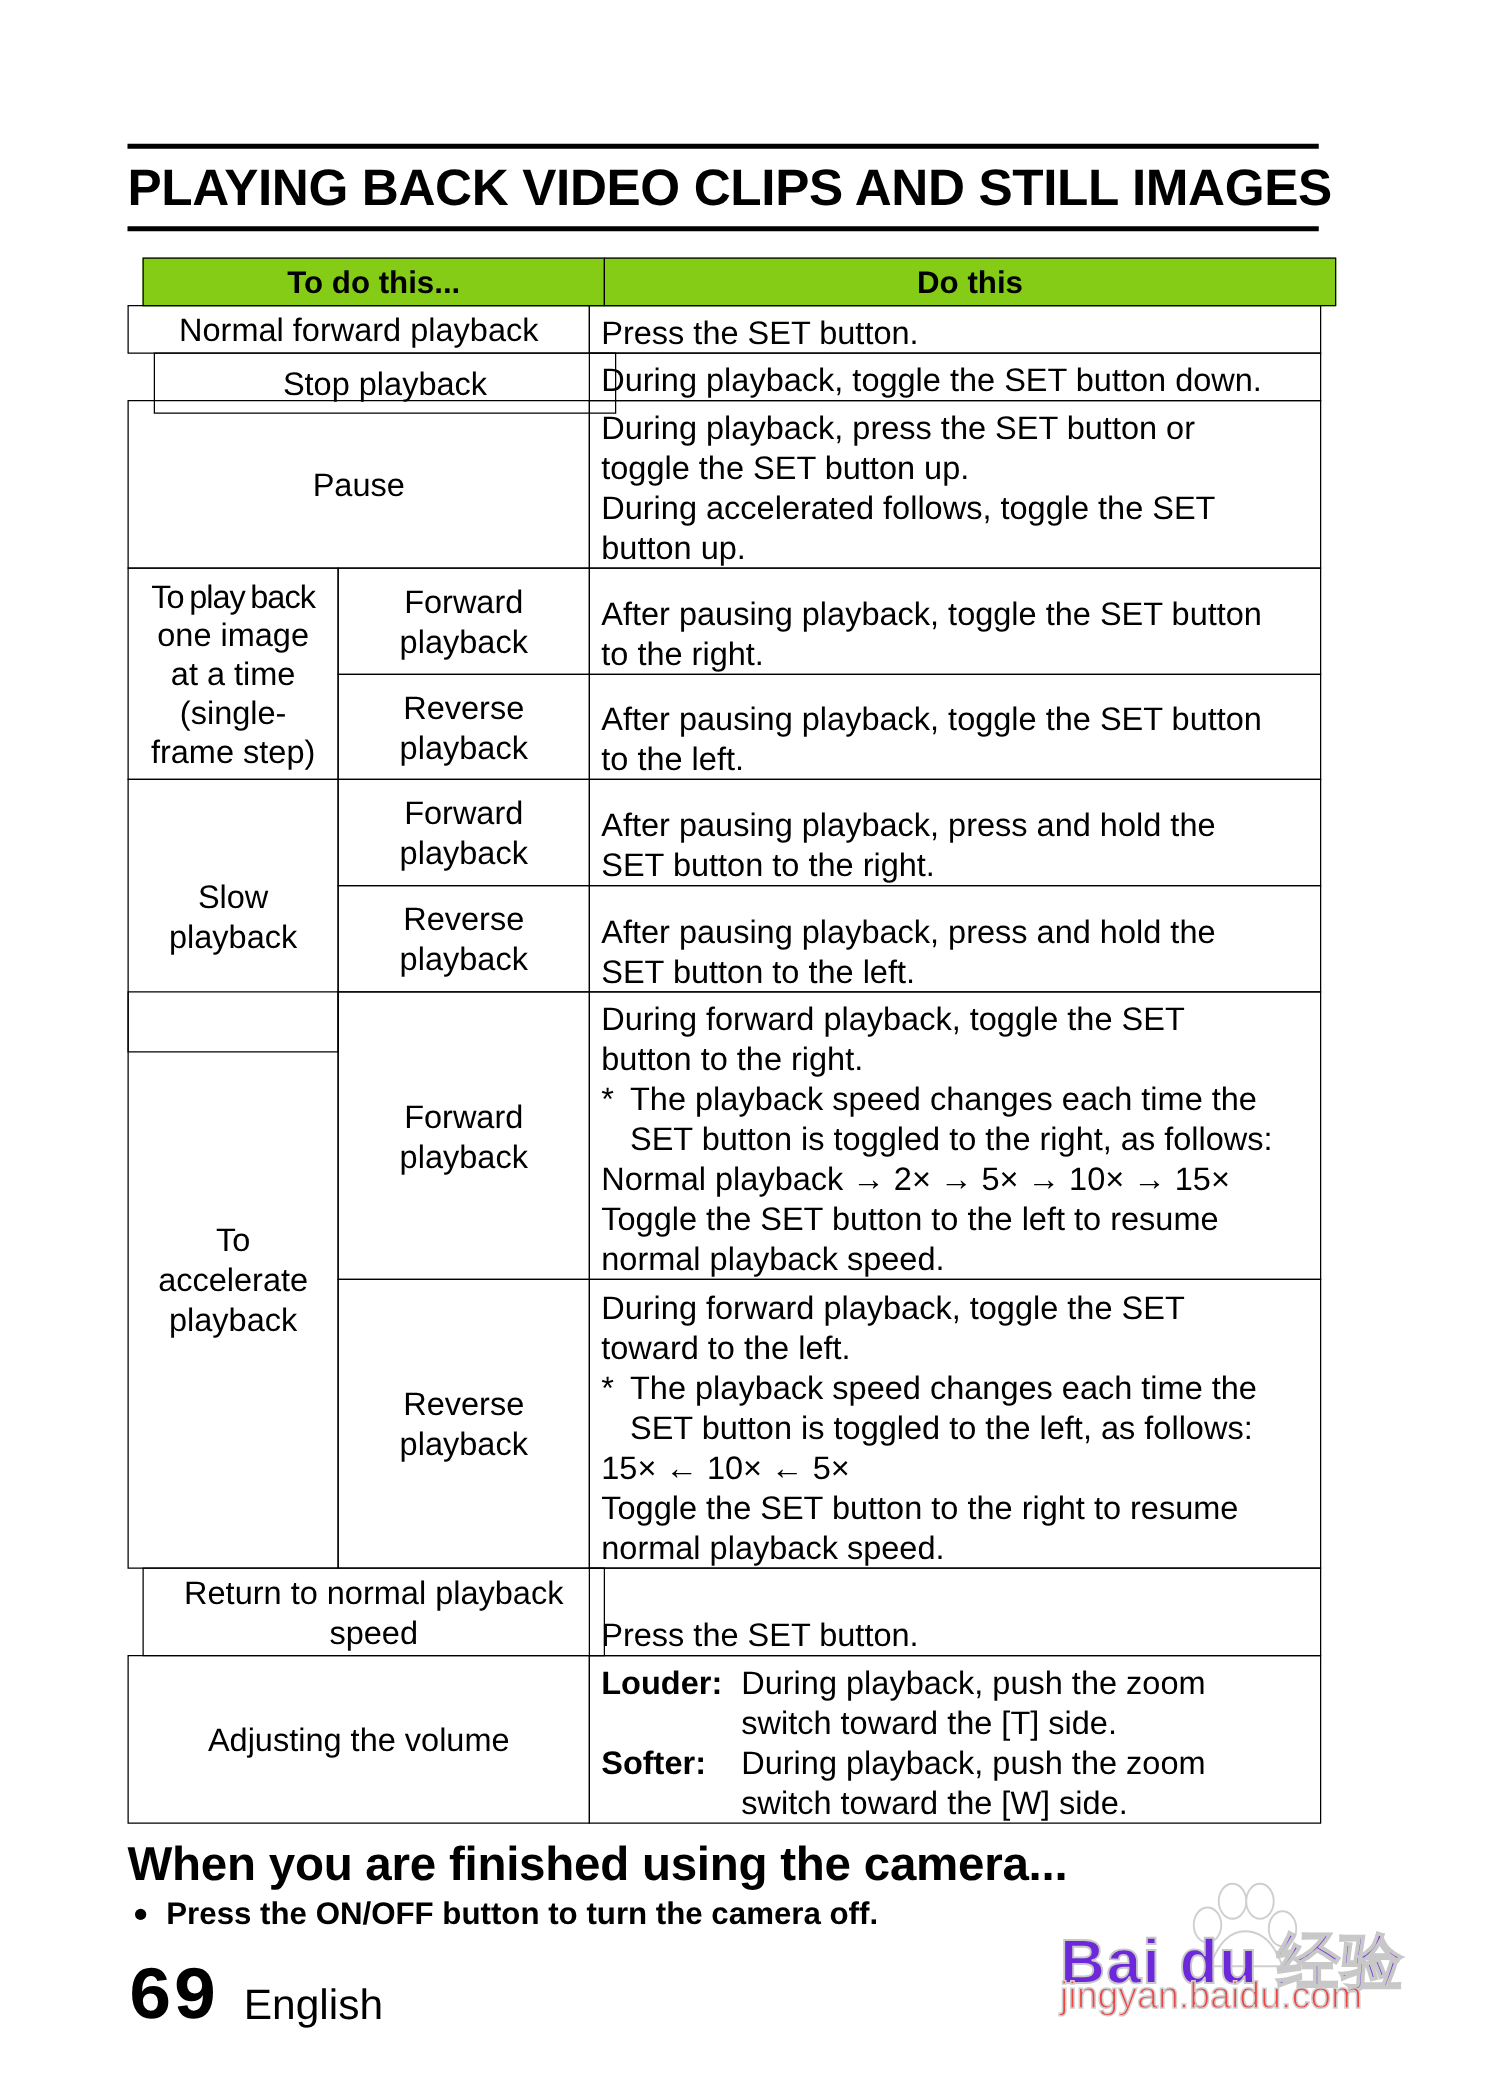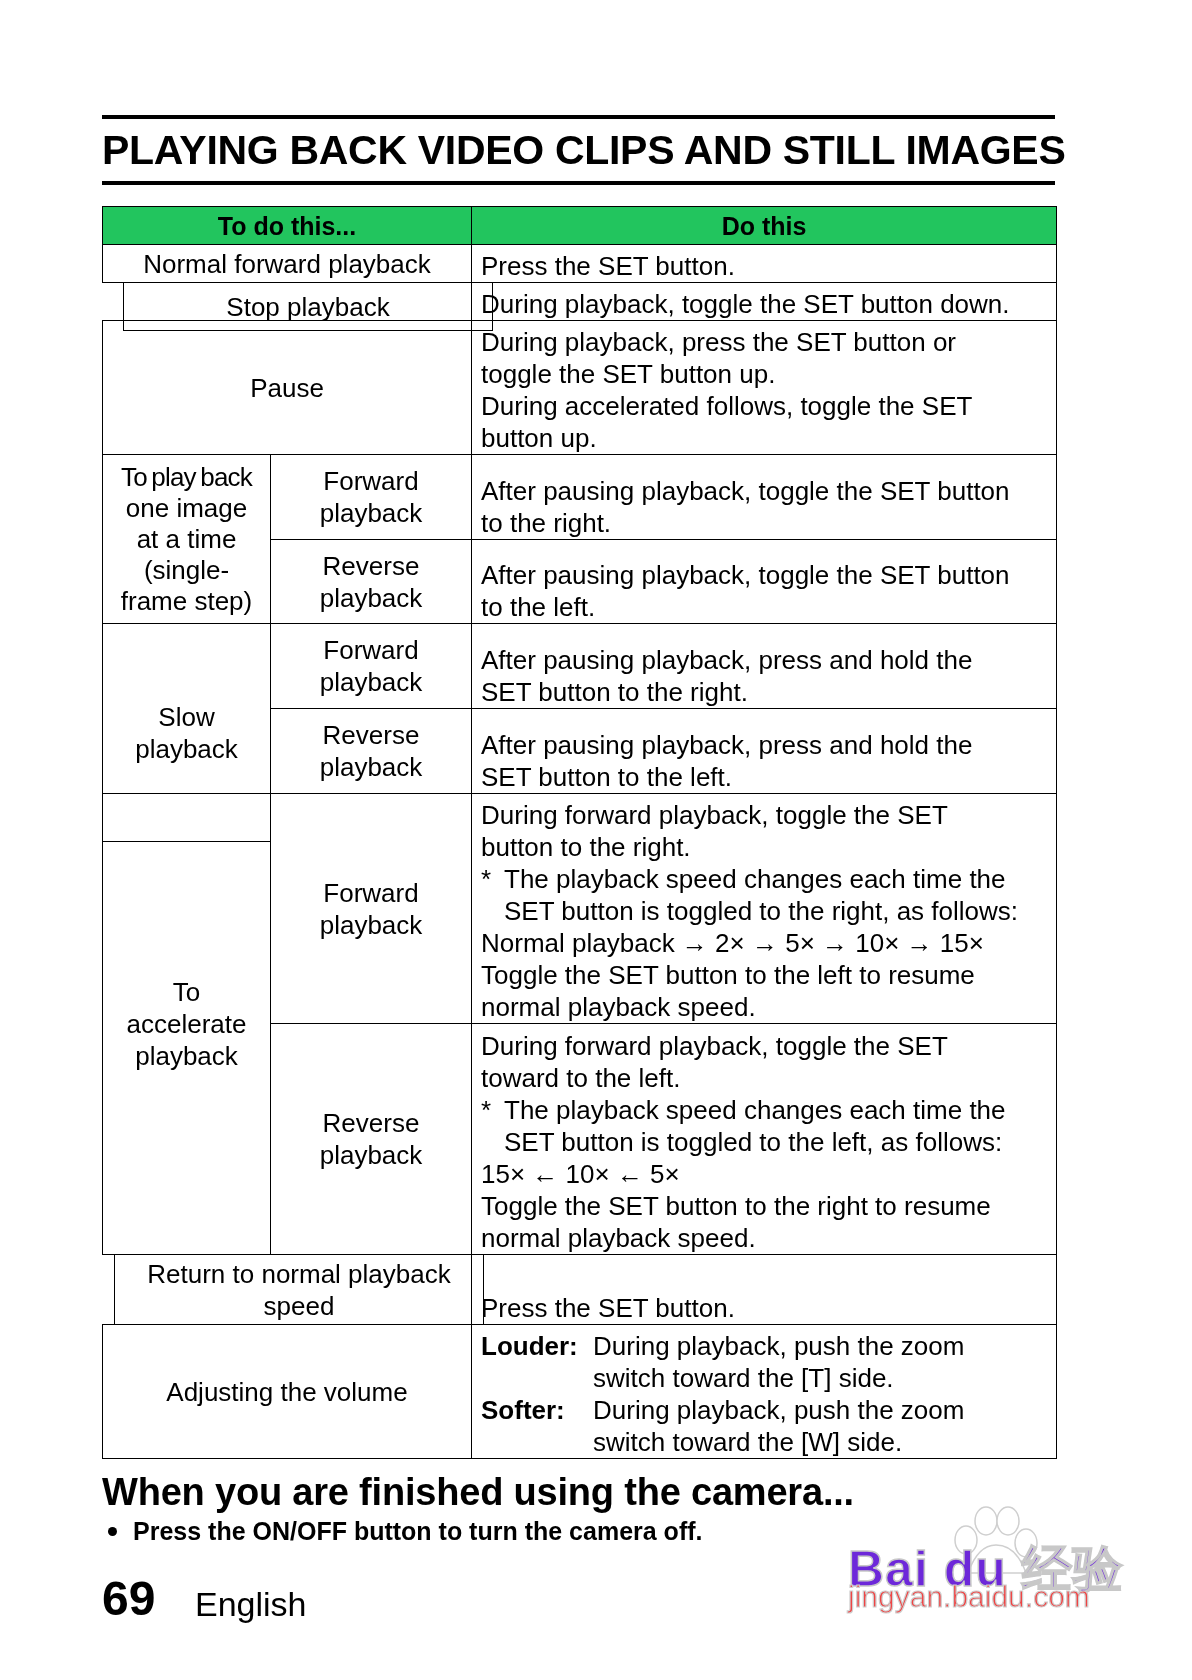--- a/index.html
+++ b/index.html
@@ -6,34 +6,34 @@
   body { width: 1192px; height: 1680px; position: relative; overflow: hidden;
          font-family: "Liberation Sans", sans-serif; color: #000; }
   .rule { position: absolute; left: 102px; width: 953px; background: #000; }
   .title { position: absolute; left: 102px; top: 126px; font-size: 41px; font-weight: bold;
            letter-spacing: -0.3px; white-space: nowrap; line-height: 48px; }
   .cell { position: absolute; box-sizing: border-box; border: 1.5px solid #000;
           font-size: 26px; line-height: 32px; display: flex; flex-direction: column;
           justify-content: center; }
   .center { align-items: center; text-align: center; }
   .left { padding-left: 9px; padding-right: 18px; justify-content: flex-end; }
-  .hdr { background: #22c55e; font-weight: bold; font-size: 25px; }
+  .hdr { background: #84cc16; font-weight: bold; font-size: 25px; margin-left: 12px; }
   .line { display: block; white-space: nowrap; }
   .indent { padding-left: 23px; }
   .note { display: flex; white-space: nowrap; }
   .note .star { width: 23px; flex: none; }
   .vol-row { display: flex; white-space: nowrap; }
   .vol-label { width: 112px; flex: none; font-weight: bold; }
   .heading2 { position: absolute; left: 102px; top: 1470px; font-size: 38px; font-weight: bold;
               line-height: 44px; white-space: nowrap; letter-spacing: -0.2px; }
   .bullet-line { position: absolute; left: 108px; top: 1515px; font-size: 25px; font-weight: bold;
                  line-height: 32px; white-space: nowrap; display: flex; align-items: center; }
   .bullet-dot { display: inline-block; width: 9px; height: 9px; border-radius: 50%; background: #000;
                 margin-right: 16px; }
-  .pagenum { position: absolute; left: 102px; top: 1575px; font-size: 48px; font-weight: bold; line-height: 48px; }
+  .pagenum { position: absolute; left: 102px; top: 1575px; font-size: 60px; font-weight: bold; line-height: 48px; font-family: Liberation Mono, monospace; }
   .lang { position: absolute; left: 195px; top: 1584px; font-size: 34px; line-height: 40px; }
   .wm { position: absolute; left: 848px; top: 1505px; width: 280px; height: 130px; color: #ffffff; }
   .wm-text { position: absolute; left: 0; top: 38px; font-size: 50px; font-weight: bold; line-height: 52px;
              color: #6d28d9; -webkit-text-stroke: 1.5px #c8c8c8; white-space: nowrap; letter-spacing: 1px; }
   .wm-url { position: absolute; left: 0; top: 76px; font-size: 30px; line-height: 32px; color: #ef4444;
             -webkit-text-stroke: 1.2px #cfcfcf; white-space: nowrap; }
   .wm-paw { position: absolute; left: 90px; top: 0; }
 </style>
 </head>
 <body>

